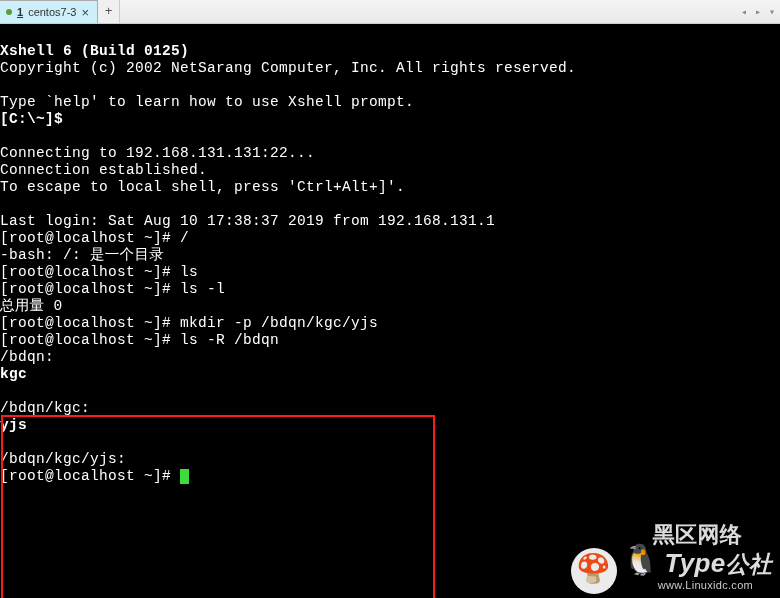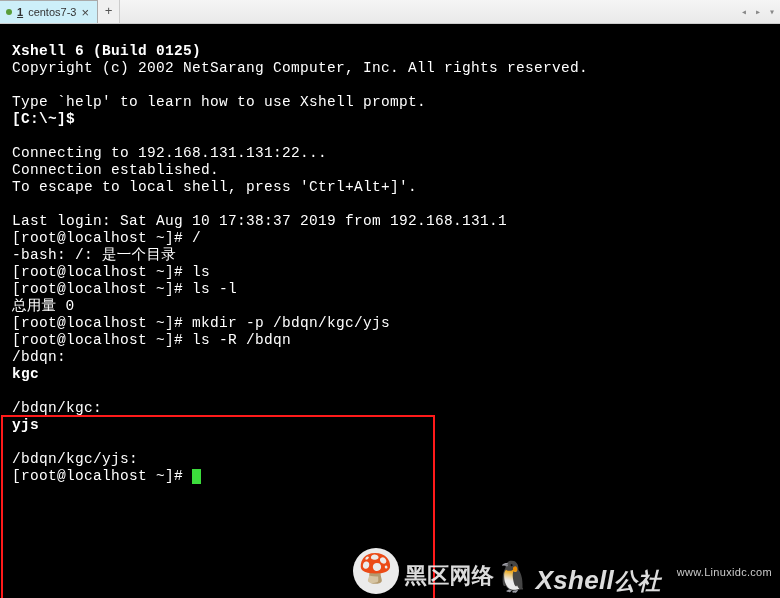--- a/index.html
+++ b/index.html
@@ -53,21 +53,21 @@
   .tabbar-right {
     position: absolute; right: 2px; top: 0; height: 100%;
     display: flex; align-items: center; gap: 2px;
     font-size: 10px; color: #888;
   }
   .tabbar-right span { padding: 0 3px; cursor: pointer; }
   .terminal {
     background: #000;
     color: #fff;
     height: 574px;
-    padding: 2px 12px;
+    padding: 2px 0;
     font-size: 14.5px;
     line-height: 17px;
     white-space: pre;
     position: relative;
     letter-spacing: 0.3px;
   }
   .bold { font-weight: bold; }
   .highlight-box {
     position: absolute;
     border: 2px solid #ff1a1a;
@@ -100,21 +100,21 @@
     color: #eee; line-height: 1.1;
   }
   .watermark .linux-text {
     font-family: Arial, sans-serif; font-size: 26px; font-weight: bold; font-style: italic;
     color: #f0f0f0; line-height: 1.05;
   }
   .watermark .url {
     font-family: Arial, sans-serif; font-size: 11px; color: #ddd; margin-left: 16px;
   }
   .watermark .penguin { font-size: 30px; line-height:1; }
-  .watermark .texts { display:flex; align-items:flex-start; }
+  .watermark .texts { display:flex; flex-direction:column; align-items:center; }
   .watermark .row2 { display:flex; align-items:flex-end; gap:4px; }
 </style>
 </head>
 <body>
 
 <div class="tabbar">
   <div class="tab">
     <span class="dot"></span>
     <span class="tabnum">1</span>
     <span>centos7-3</span>
@@ -155,18 +155,18 @@
 <span></span>
 <span>/bdqn/kgc/yjs:</span>
 <span>[root@localhost ~]# </span><span class="cursor"></span>
 <div class="highlight-box" id="hlbox" style="top: 391px; left: 1px; width: 434px; height: 203px;"></div>
 <div class="watermark">
   <div class="logo-circle"><span class="mushroom">🍄</span></div>
   <div class="texts">
     <div class="cn-text">黑区网络</div>
     <div class="row2">
       <span class="penguin">🐧</span>
-      <span class="linux-text"><span>Xshell</span><span style="font-size:23px">公社</span></span>
+      <span class="linux-text"><span>Type</span><span style="font-size:23px">公社</span></span>
     </div>
     <div class="url">www.Linuxidc.com</div>
   </div>
 </div>
 </div>
 
 </body></html>

